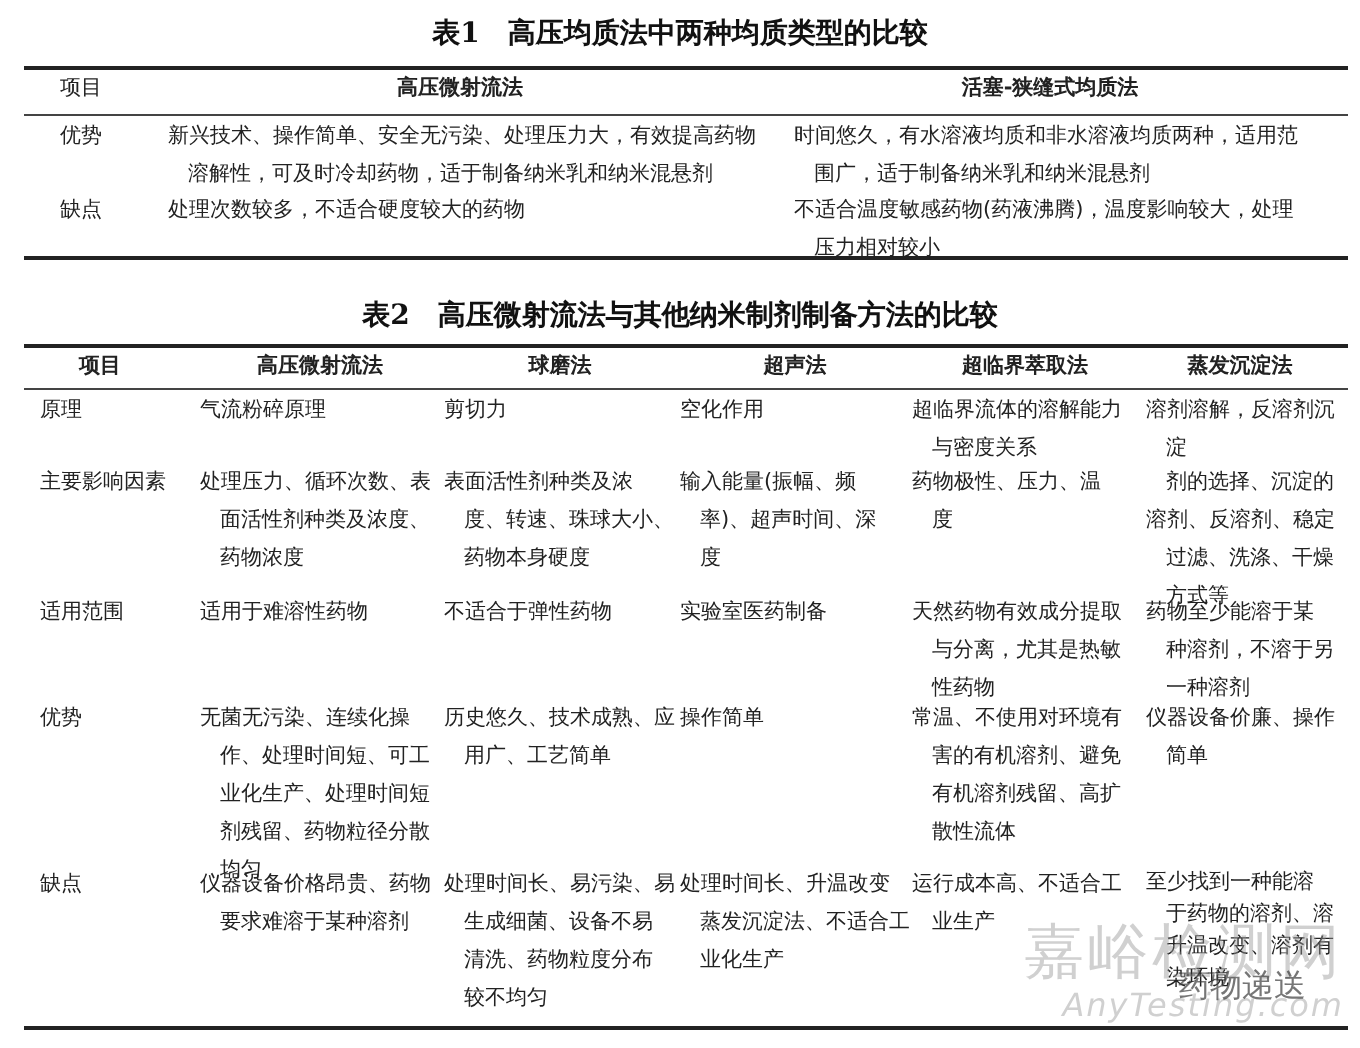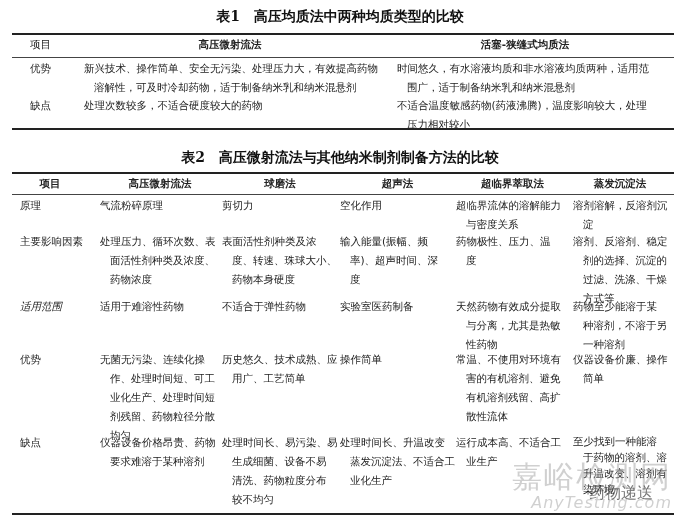--- a/index.html
+++ b/index.html
@@ -106,27 +106,27 @@
 <div class="cell" style="left:340px; top:232px; width:115px;">
   <div>输入能量(振幅、频</div>
   <div style="padding-left:10px;">率)、超声时间、深</div>
   <div style="padding-left:10px;">度</div>
 </div>
 <div class="cell" style="left:456px; top:232px; width:112px;">
   <div>药物极性、压力、温</div>
   <div style="padding-left:10px;">度</div>
 </div>
 <div class="cell" style="left:573px; top:232px; width:100px;">
+  <div style="padding-left:10px;">剂的选择、沉淀的</div>
   <div>溶剂、反溶剂、稳定</div>
-  <div style="padding-left:10px;">剂的选择、沉淀的</div>
   <div style="padding-left:10px;">过滤、洗涤、干燥</div>
   <div style="padding-left:10px;">方式等</div>
 </div>
 
-<div class="cell" style="left:20px; top:297px;font-style:italic;">适用范围</div>
+<div class="cell" style="left:20px; top:297px;">适用范围</div>
 <div class="cell" style="left:100px; top:297px; width:120px;">
     <div>适用于难溶性药物</div>
   </div>
 <div class="cell" style="left:222px; top:297px; width:118px;">
     <div>不适合于弹性药物</div>
   </div>
 <div class="cell" style="left:340px; top:297px; width:115px;">
     <div>实验室医药制备</div>
   </div>
 <div class="cell" style="left:456px; top:297px; width:112px;">

